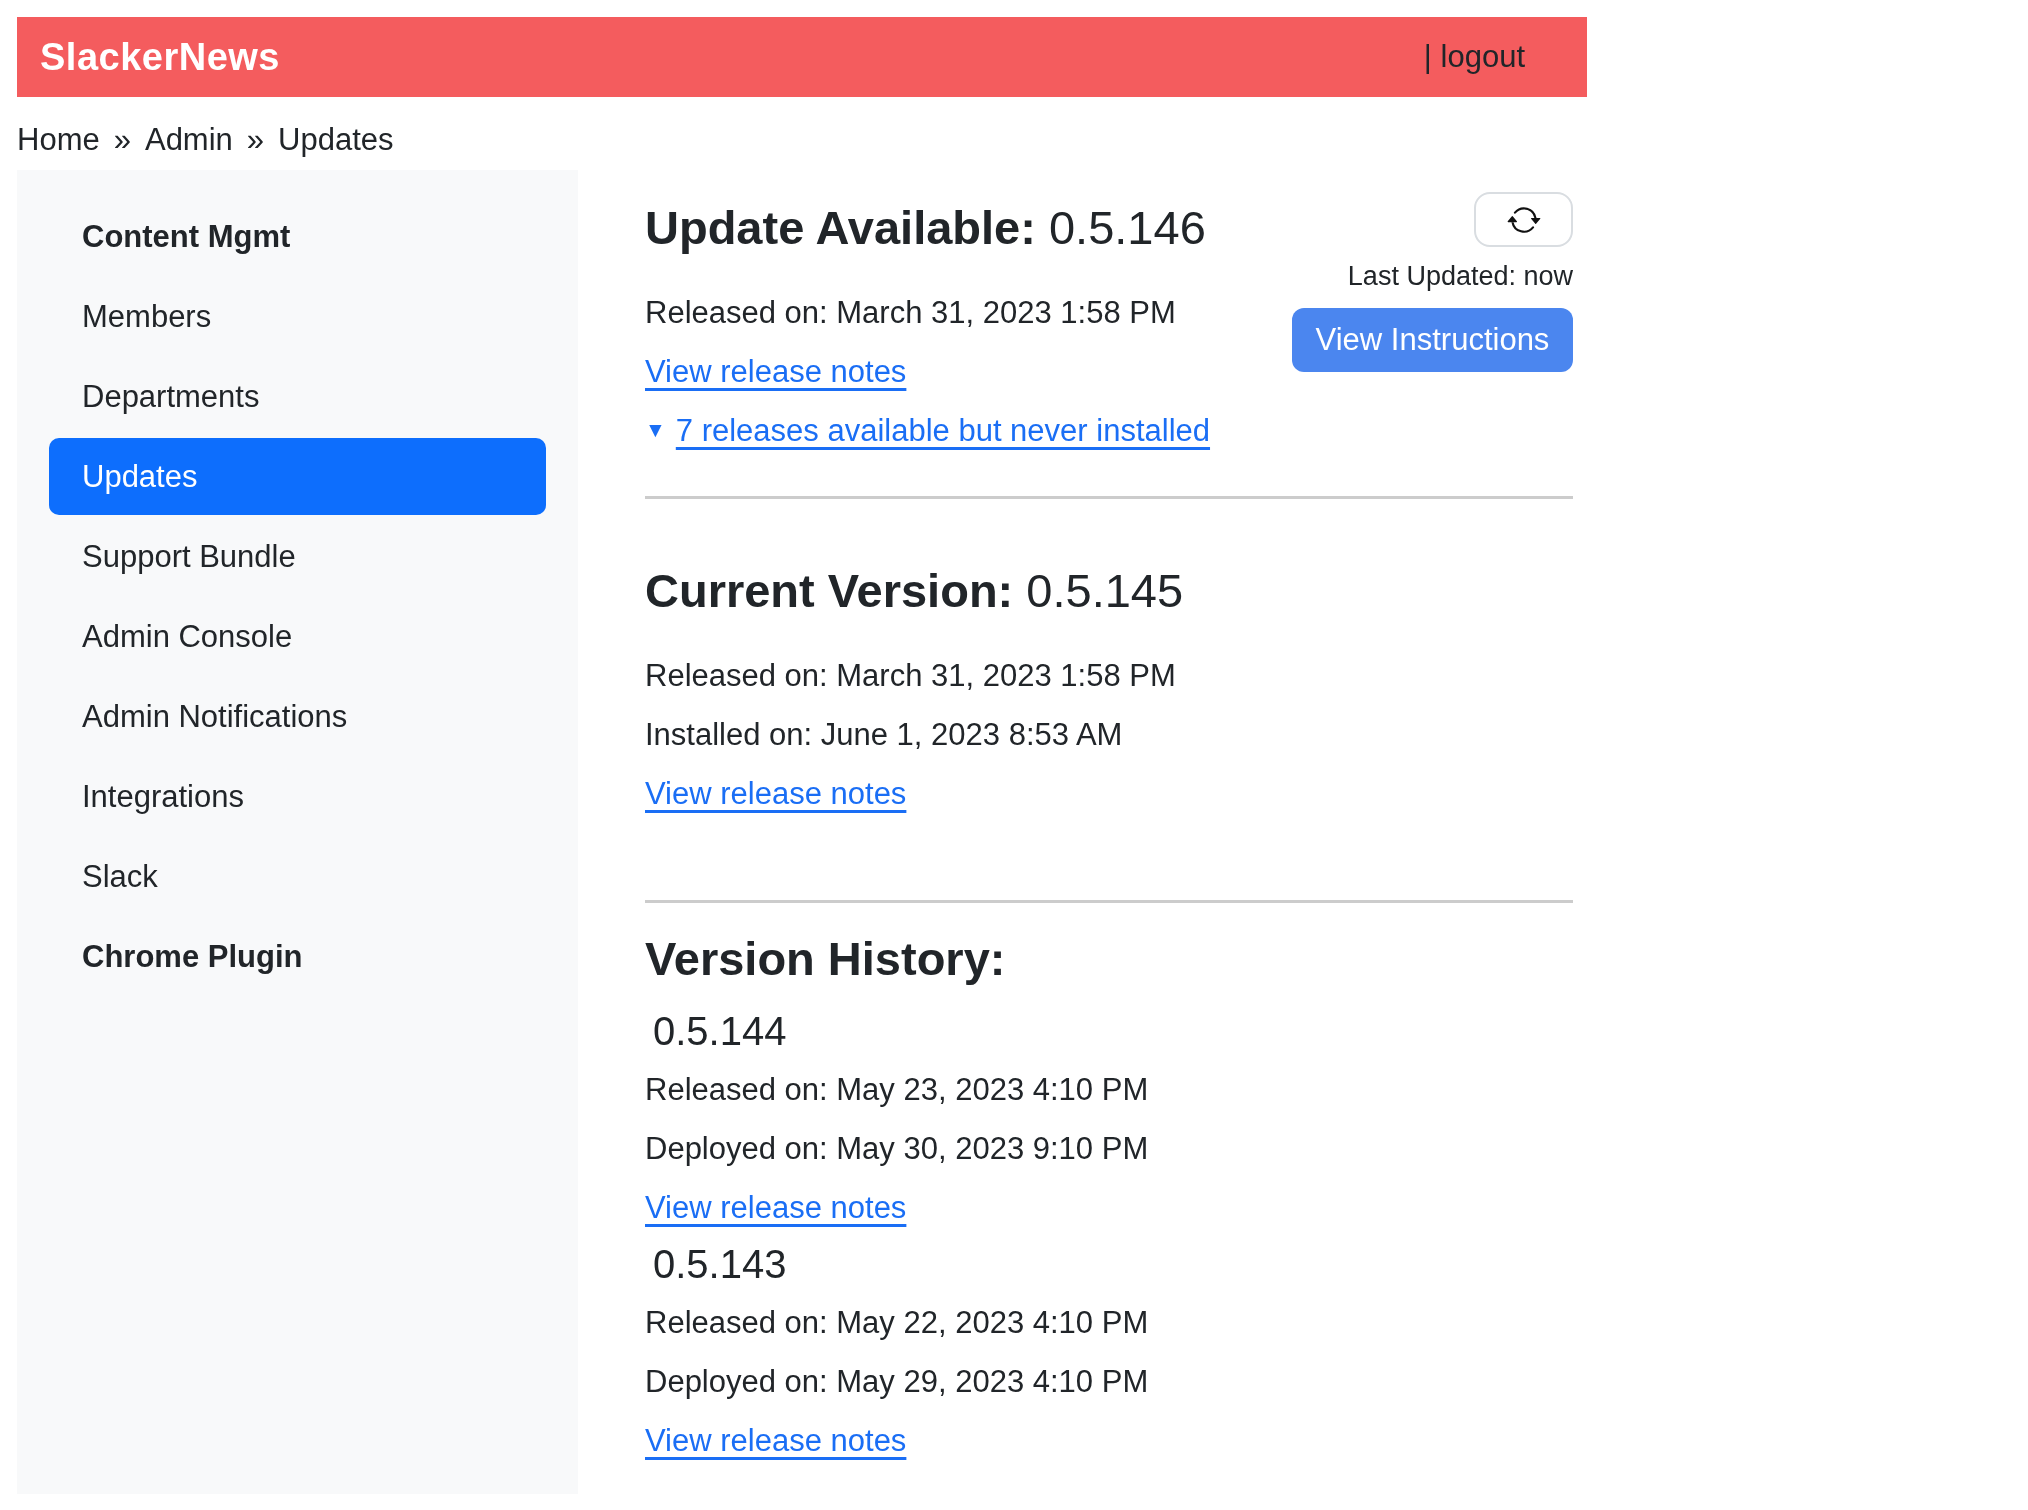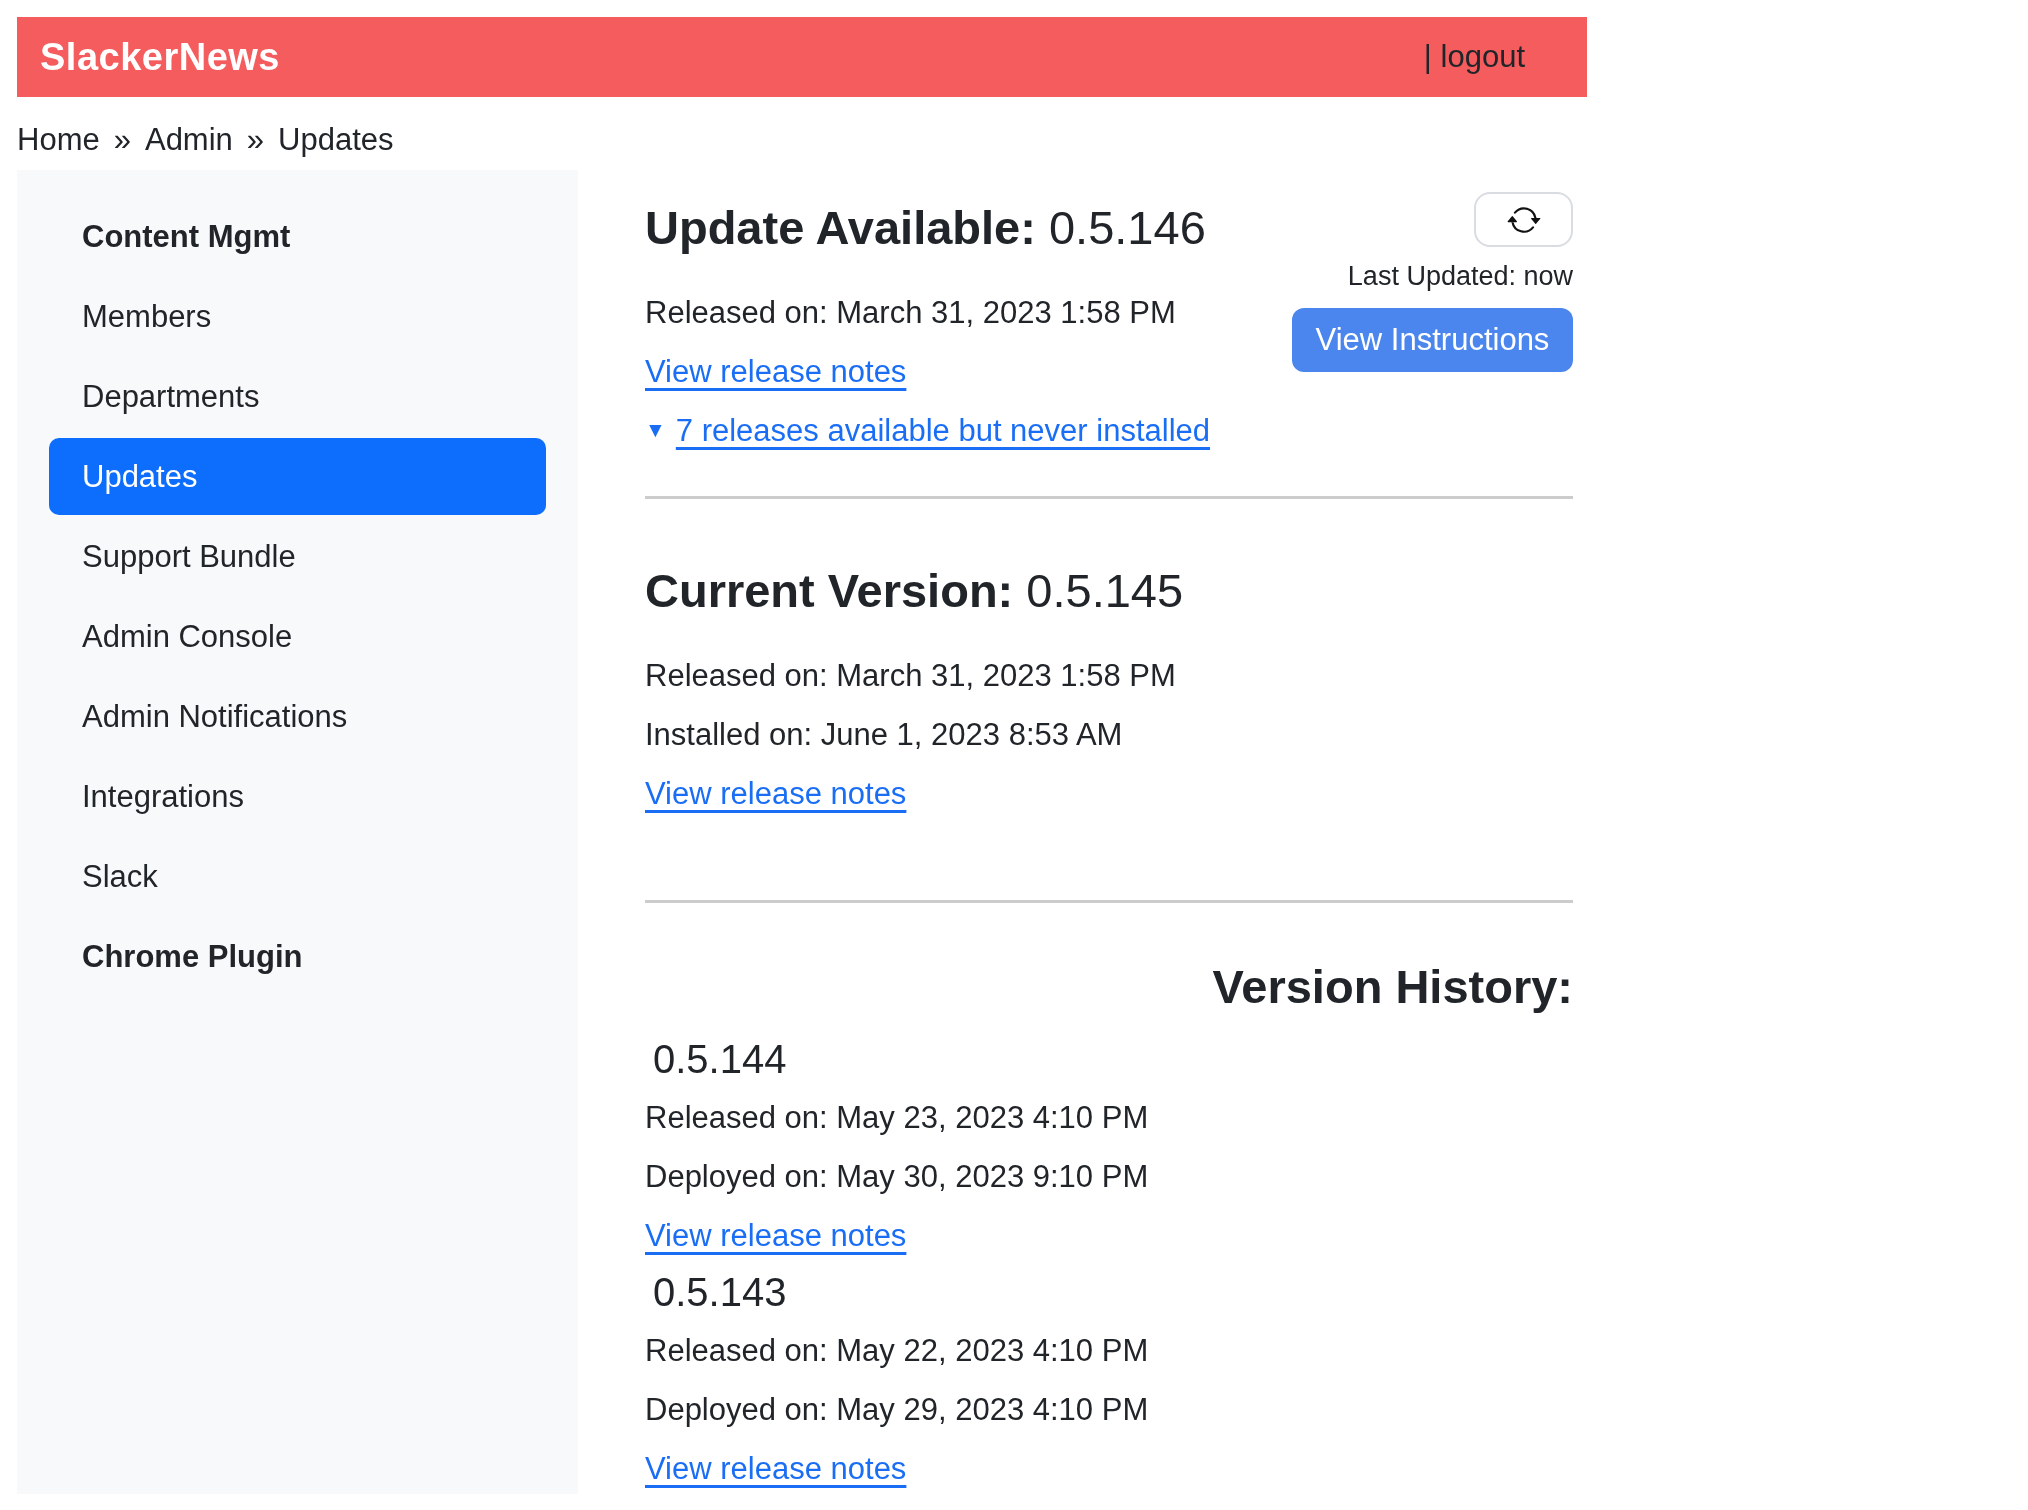--- a/index.html
+++ b/index.html
@@ -36,21 +36,21 @@
   
   .actions{display:flex;flex-direction:column;align-items:flex-end;margin-top:-8px;flex-shrink:0;}
   .refresh-btn{width:99px;height:55px;background:#fff;border:2px solid #d9dde1;border-radius:16px;display:flex;align-items:center;justify-content:center;cursor:pointer;padding:0;}
   .refresh-btn svg{width:34px;height:34px;color:#111;}
   .last-updated{font-size:27px;margin:14px 0 16px;color:#212529;}
   .instr-btn{width:281px;height:64px;background:#4b86ef;color:#fff;font-size:31px;border:none;border-radius:12px;cursor:pointer;font-family:inherit;}
 
   hr.divider{border:none;border-top:3px solid #cccccc;margin:26px 0 0;}
   .sec-cv h1.sec-h{margin-top:64px;}
   hr.divider.second{margin-top:70px;}
-  .sec-vh h1.sec-h{margin-top:56px;margin-bottom:20px;text-align:right;}
+  .sec-vh h1.sec-h{margin-top:28px;margin-bottom:20px;}
   h2.ver{font-size:40px;line-height:48px;font-weight:400;margin:0 8px 12px;color:#212529;}
   .ver-block{margin-top:0;}
   .ver-block + .ver-block{margin-top:10px;}
   .ver-block p.meta{margin-bottom:14px;}
   .ver-block a.link{margin-bottom:0;}
 </style>
 </head>
 <body>
 
 <div class="page">

